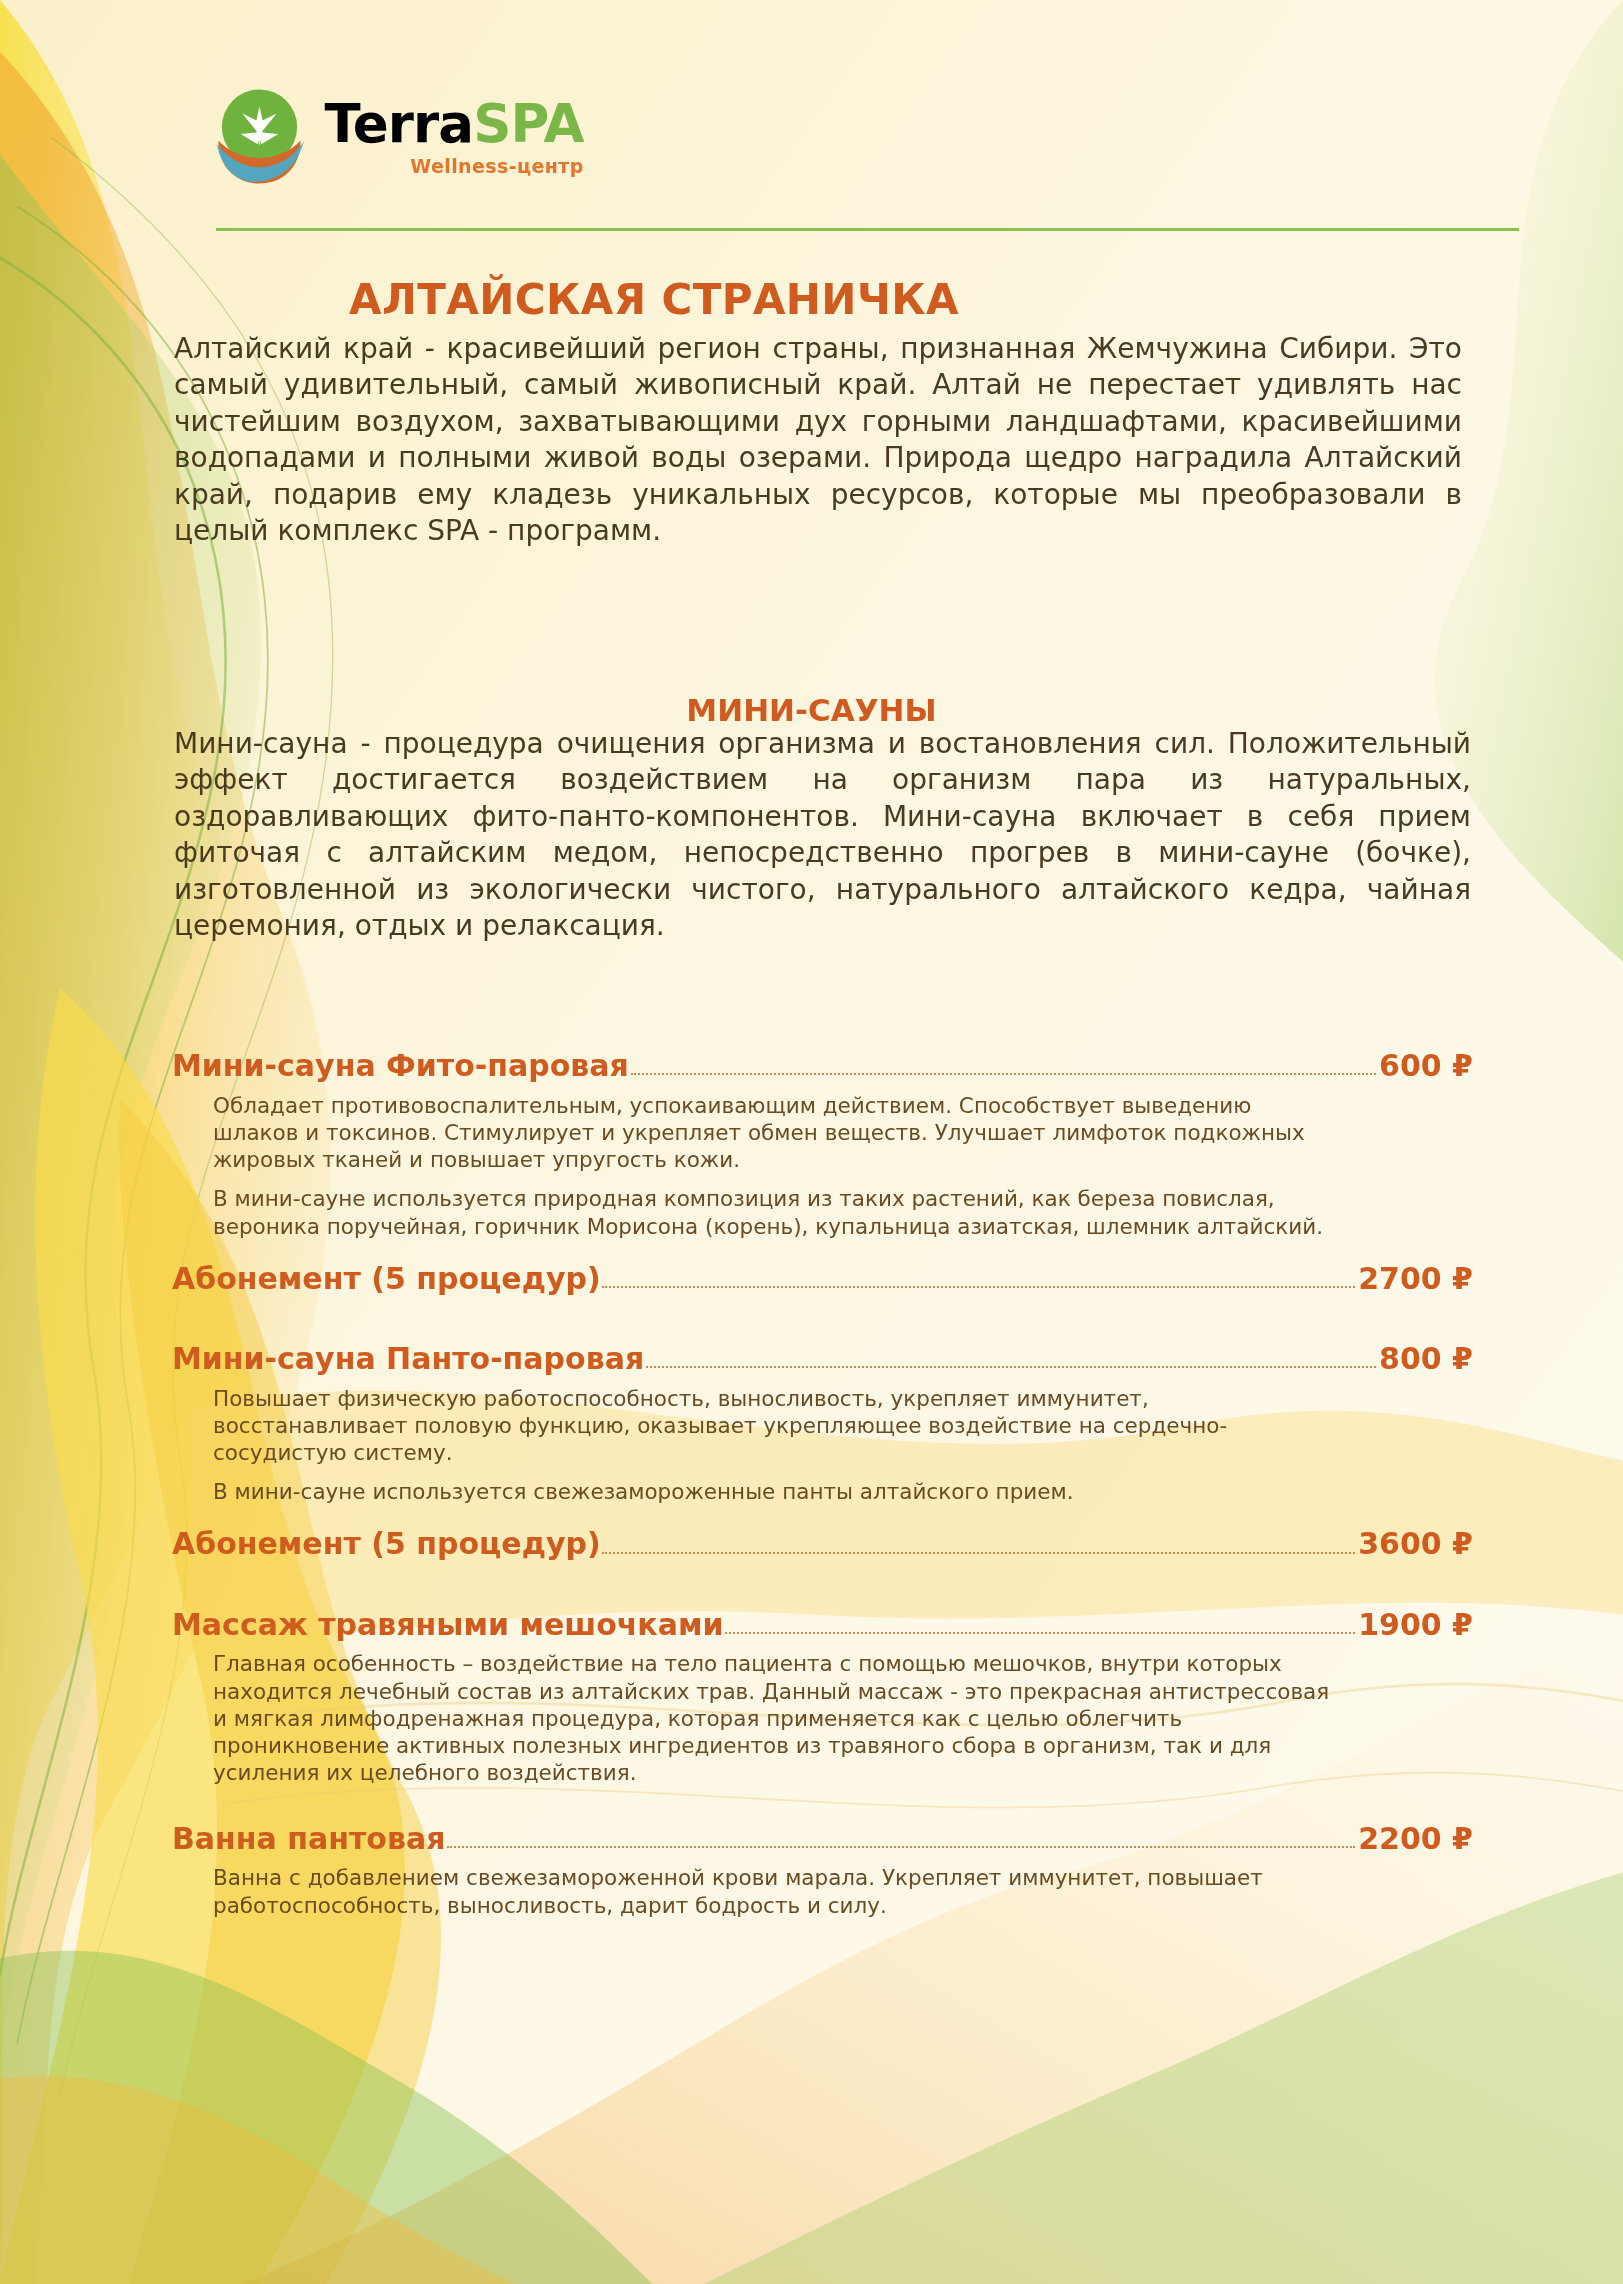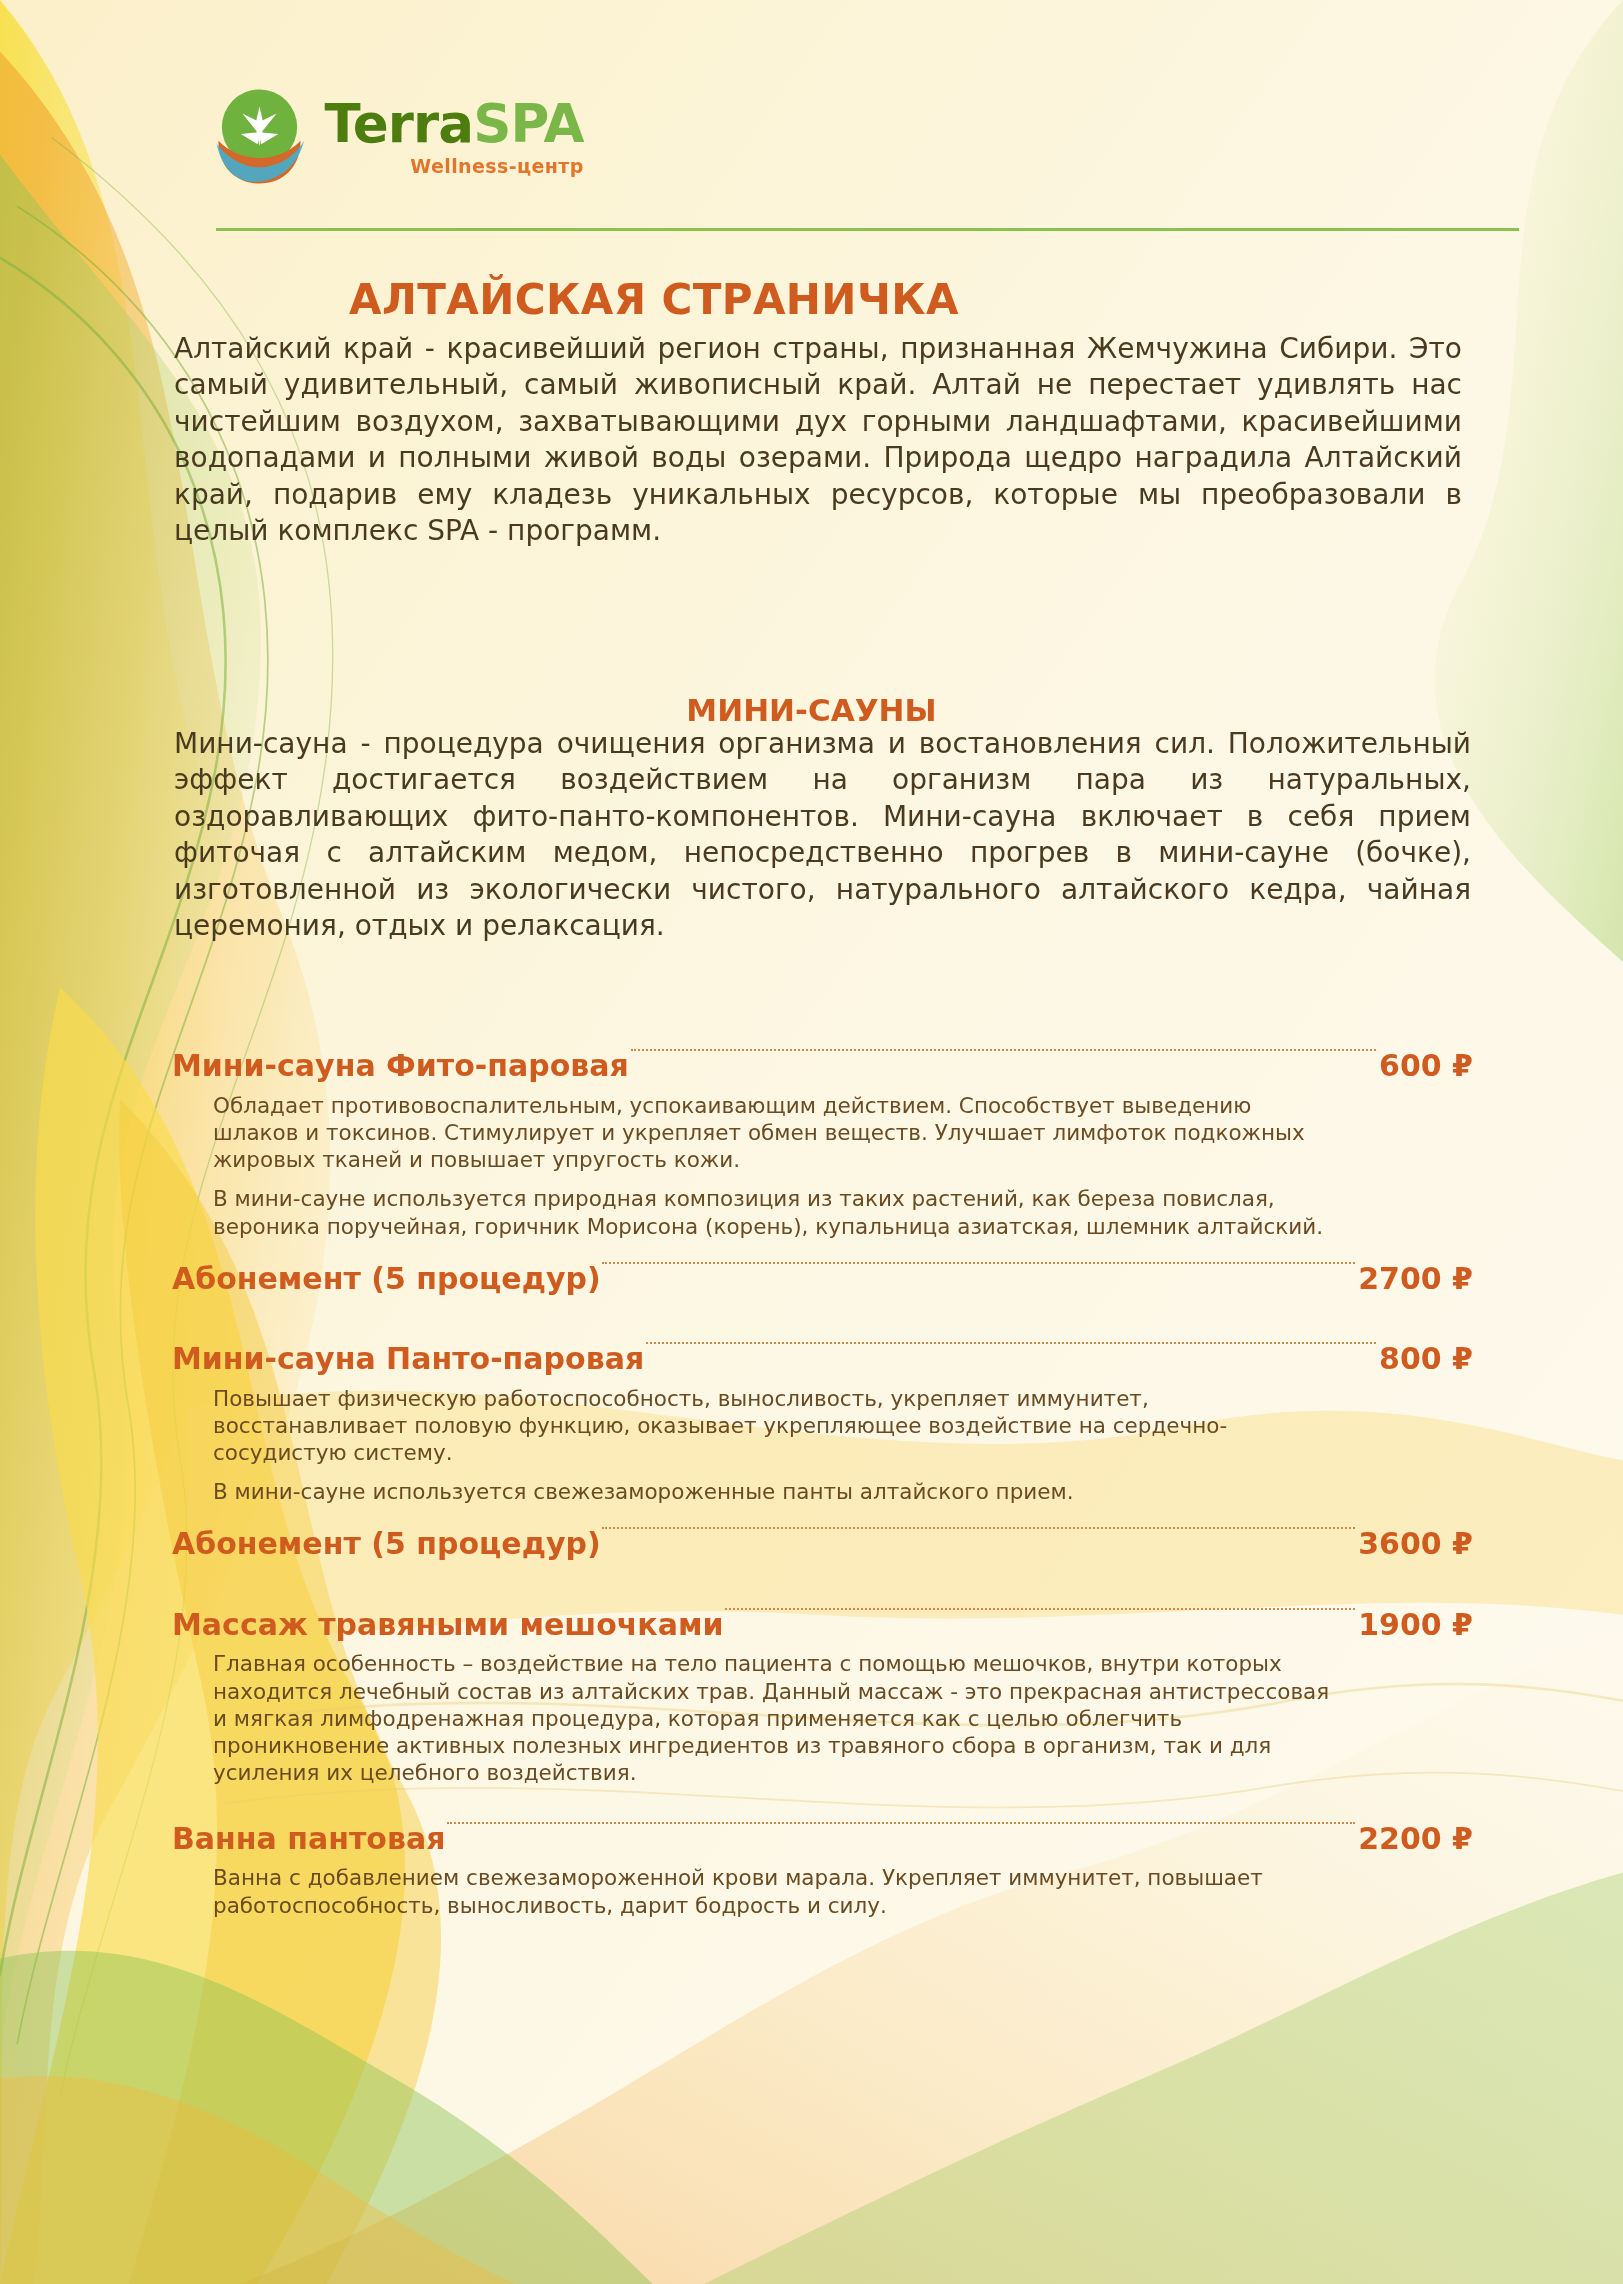--- a/index.html
+++ b/index.html
@@ -50,21 +50,21 @@
   .logo-text {
     margin-left: 8.6px;
     line-height: 1;
   }
   .logo-title {
     font-family: "DejaVu Sans", sans-serif;
     font-size: 53px;
     font-weight: bold;
     letter-spacing: -0.9px;
   }
-  .logo-title .terra { color: #4d7c0f; }
+  .logo-title .terra { color: #000000; }
   .logo-title .spa { color: #7ab648; }
   .logo-sub {
     margin-top: 6.9px;
     text-align: right;
     font-size: 19px;
     font-weight: bold;
     color: #e2762c;
     letter-spacing: 0.4px;
   }
 
@@ -126,20 +126,21 @@
   
   .pricelist {
     position: absolute;
     left: 172px;
     top: 1048px;
     width: 1301px;
   }
   .service { margin-bottom: 5.2px; }
   .service-head {
     display: flex;
+    align-items: flex-end;
     font-size: 30px;
     font-weight: bold;
     color: #cf5b1e;
     white-space: nowrap;
   }
   .service-name { flex: 0 0 auto; }
   .dots {
     flex: 1 1 auto;
     overflow: hidden;
     margin: 0 3.4px 7.7px 1.7px;

